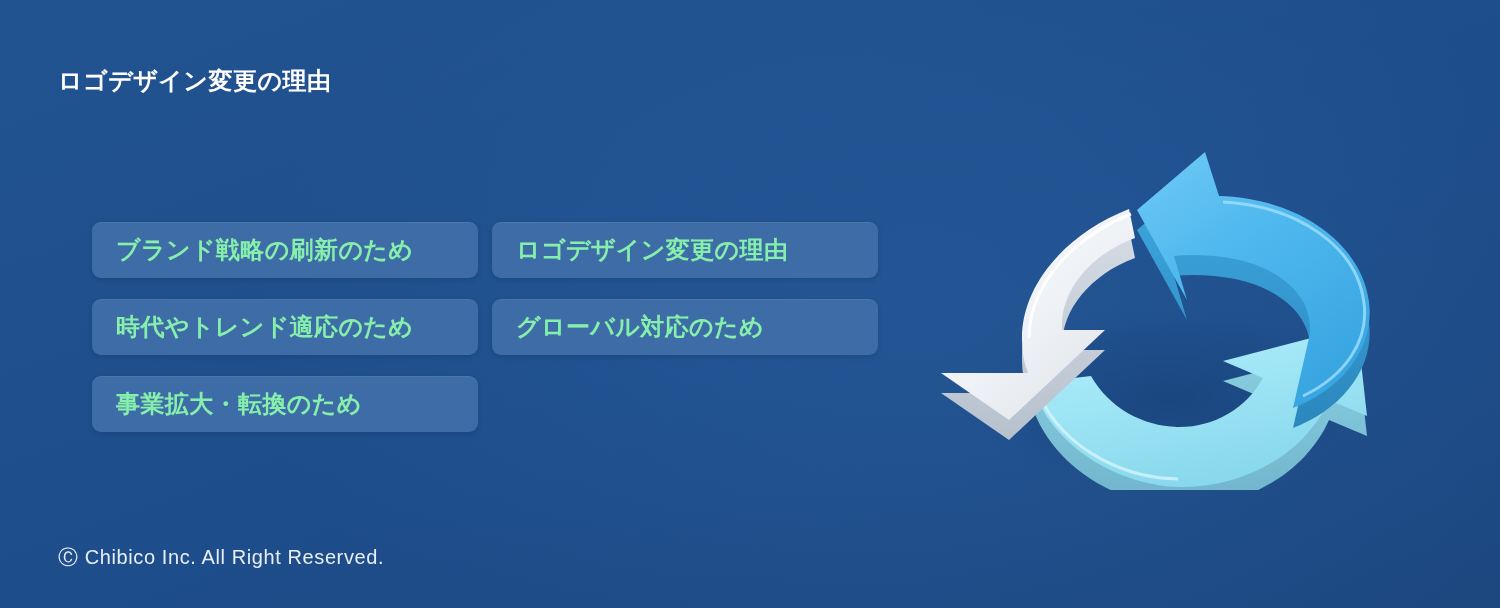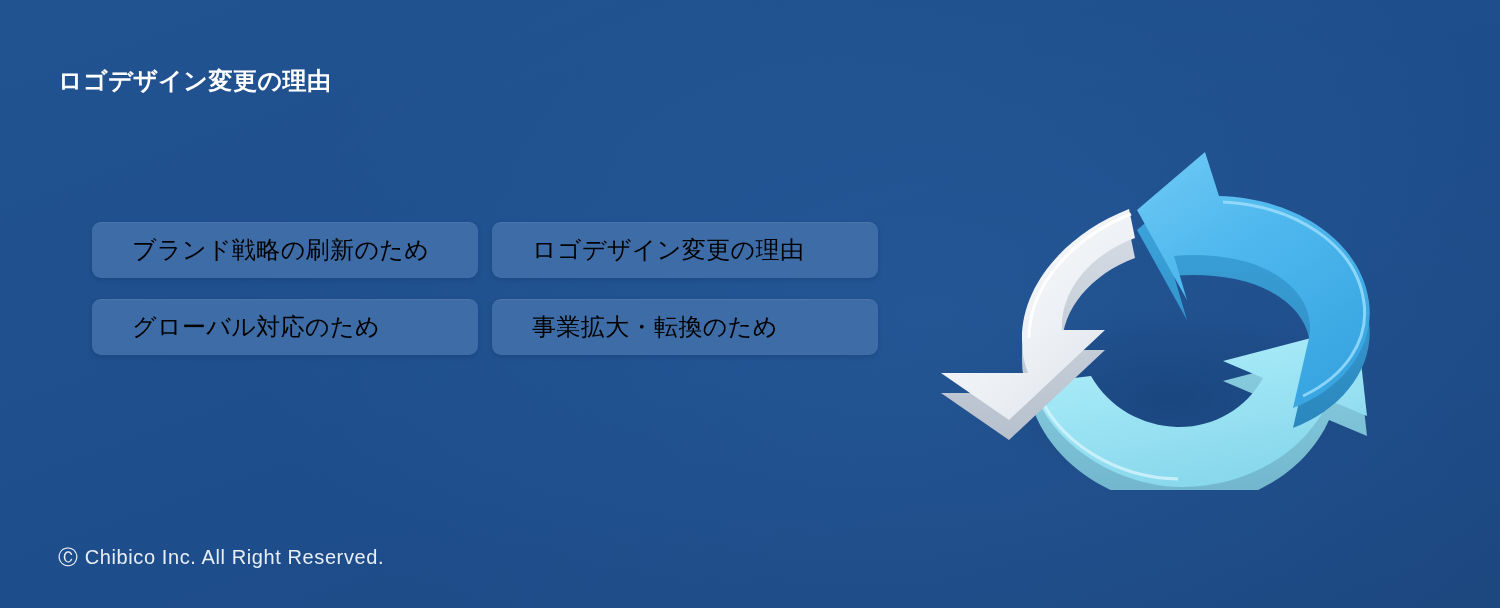--- a/index.html
+++ b/index.html
@@ -53,25 +53,25 @@
   }
   .card {
     background: #3d6ca6;
     border-radius: 9px;
     display: flex;
     align-items: center;
     box-shadow: 0 1px 0 rgba(255,255,255,0.07) inset,
                 0 2px 5px rgba(10,35,70,0.18);
   }
   .card-label {
-    padding-left: 40px;
+    padding-left: 24px;
     padding-right: 14px;
     font-size: 24px;
-    font-weight: normal;
-    color: #000000;
+    font-weight: bold;
+    color: #86efac;
     letter-spacing: 0.4px;
     white-space: nowrap;
     line-height: 1;
   }
 
   
   .footer {
     position: absolute;
     left: 58px;
     top: 544px;
@@ -105,20 +105,23 @@
   <div class="cards">
 
     <div class="card">
       <span class="card-label">ブランド戦略の刷新のため</span>
     </div>
 
     <div class="card">
       <span class="card-label">ロゴデザイン変更の理由</span>
     </div>
 
+    <div class="card">
+      <span class="card-label">時代やトレンド適応のため</span>
+    </div>
 
     <div class="card">
       <span class="card-label">グローバル対応のため</span>
     </div>
 
     <div class="card">
       <span class="card-label">事業拡大・転換のため</span>
     </div>
 
 

